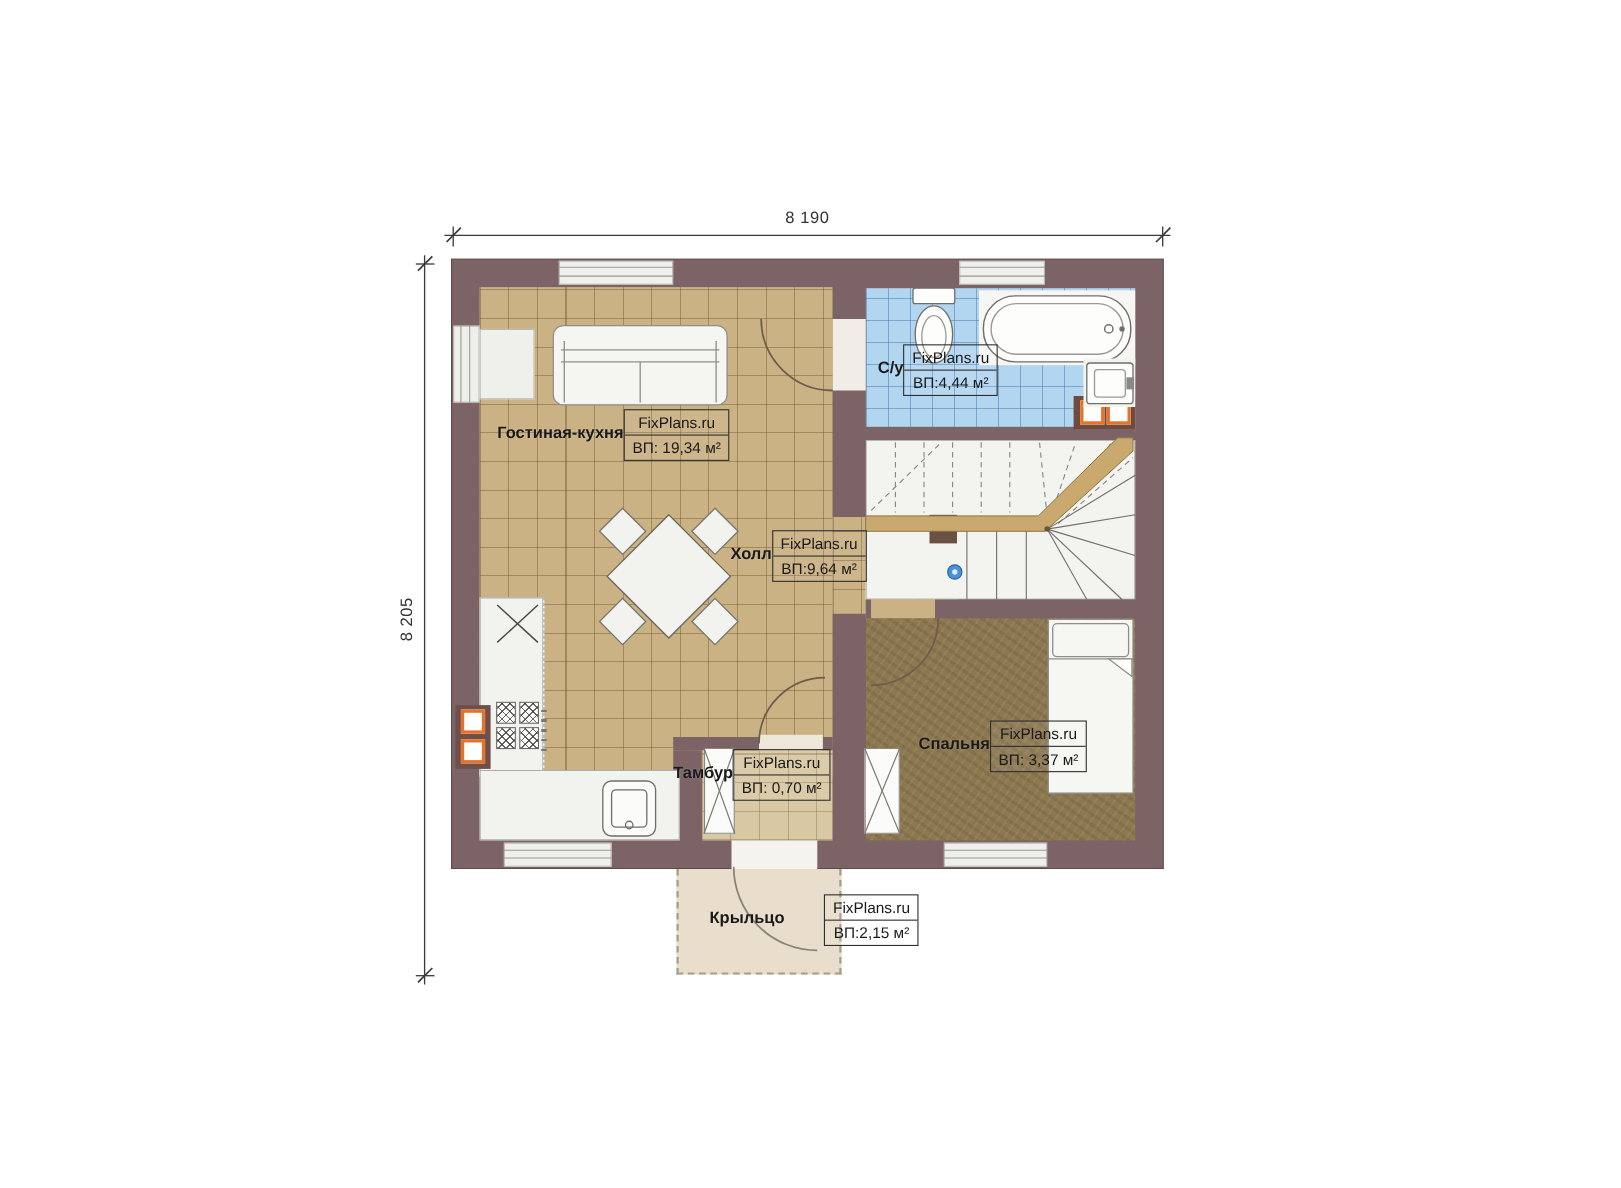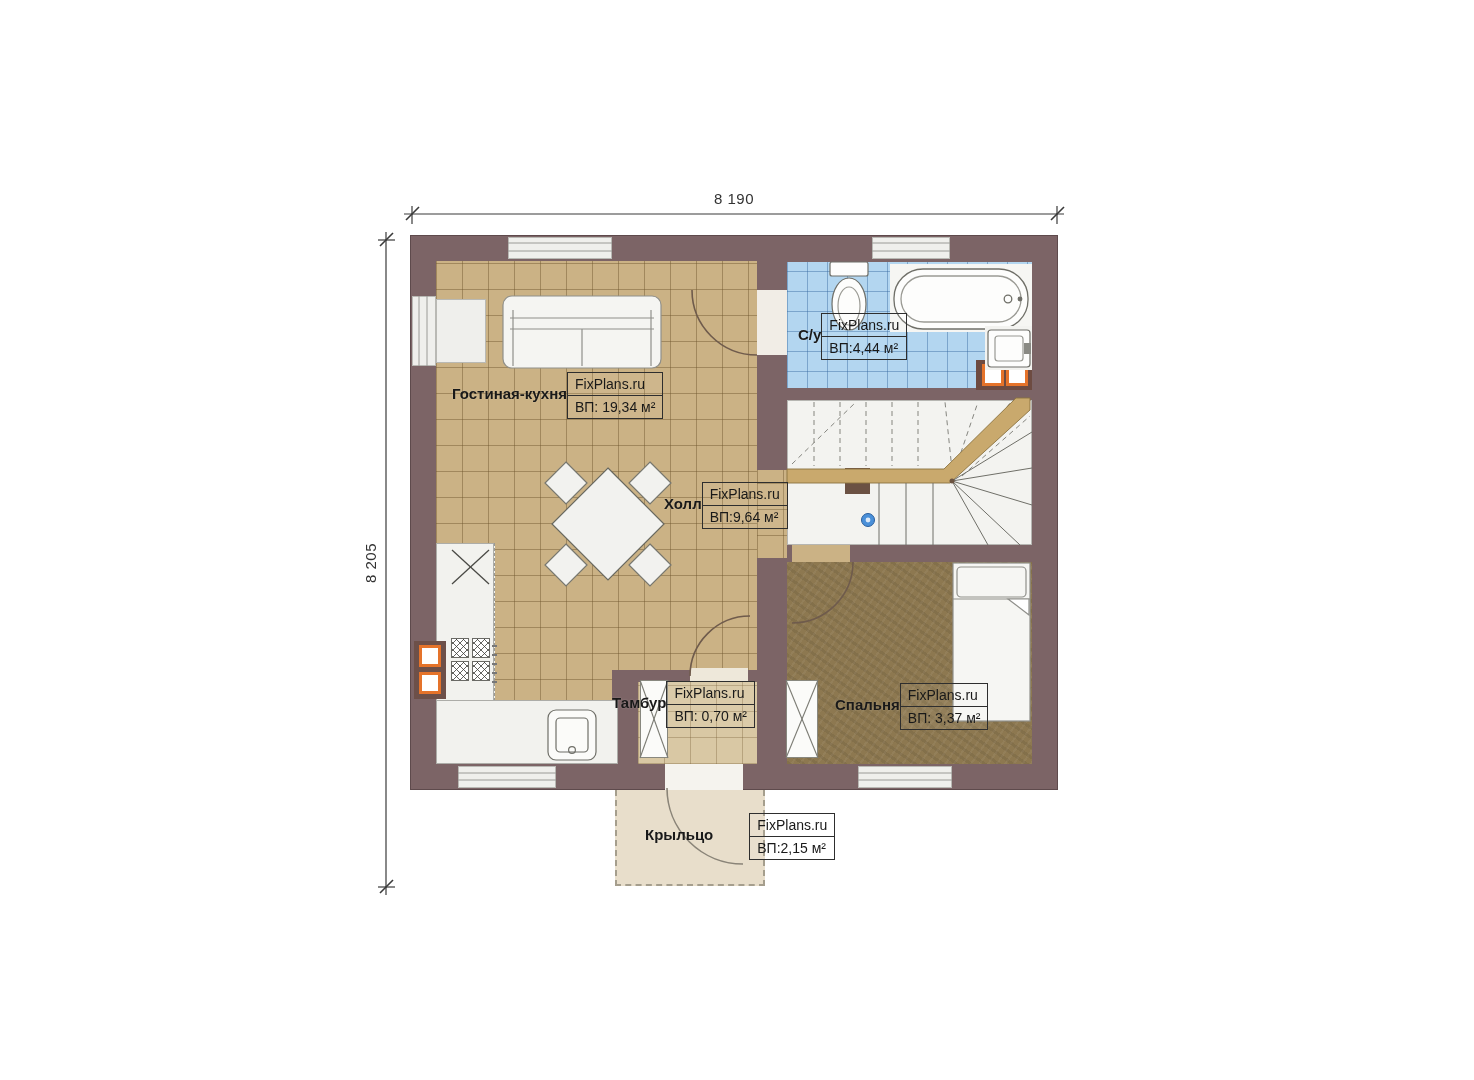--- a/index.html
+++ b/index.html
@@ -34,21 +34,21 @@
   .porch{position:absolute;left:615px;top:790px;width:150px;height:96px;
          background:var(--porch,#e8decb);border:2px dashed #a59e8d;border-top:none;box-sizing:border-box;}
   .burner{position:absolute;width:18px;height:20px;background:#fff;border:1px solid #6a6a65;box-sizing:border-box;
     background-image:repeating-linear-gradient(45deg,rgba(60,60,55,.8) 0 1px,transparent 1px 5px),
                      repeating-linear-gradient(-45deg,rgba(60,60,55,.8) 0 1px,transparent 1px 5px);}
   .knobs{position:absolute;width:5px;background:repeating-linear-gradient(0deg,#777 0 2px,transparent 2px 9px);}
   
   .room-label{position:absolute;display:flex;flex-direction:row;align-items:center;color:#191919;}
   .room-name{font-weight:bold;font-size:15px;line-height:1.1;margin-bottom:3px;white-space:nowrap;
              text-shadow:0 0 2px rgba(255,255,255,.25);}
-  .label-box{border:1.3px solid #2e2e2e;background:rgba(255,255,255,.06);}
+  .label-box{border:1.3px solid #2e2e2e;text-align:center;background:rgba(255,255,255,.06);}
   .label-row{padding:2px 7px;font-size:14px;line-height:1.3;white-space:nowrap;}
   .label-row + .label-row{border-top:1.3px solid #2e2e2e;}
   .dim-label{position:absolute;font-size:15px;color:#333;letter-spacing:.5px;}
   .dim-v{writing-mode:vertical-rl;transform:rotate(180deg);}
   svg.overlay{position:absolute;left:0;top:0;pointer-events:none;}
 </style>
 </head>
 <body>
 
 <div id="stage">
@@ -250,21 +250,21 @@
   </div>
 
   <div class="room-label" style="left:664px;top:482px;width:108px;">
     <div class="room-name">Холл</div>
     <div class="label-box" style="width:100px;">
       <div class="label-row">FixPlans.ru</div>
       <div class="label-row">ВП:9,64 м²</div>
     </div>
   </div>
 
-  <div class="room-label" style="left:835px;top:683px;width:110px;">
+  <div class="room-label" style="left:835px;top:655px;width:110px;">
     <div class="room-name">Спальня</div>
     <div class="label-box" style="width:103px;">
       <div class="label-row">FixPlans.ru</div>
       <div class="label-row">ВП: 3,37 м²</div>
     </div>
   </div>
 
   <div class="room-label" style="left:612px;top:681px;width:112px;">
     <div class="room-name">Тамбур</div>
     <div class="label-box" style="width:105px;">

